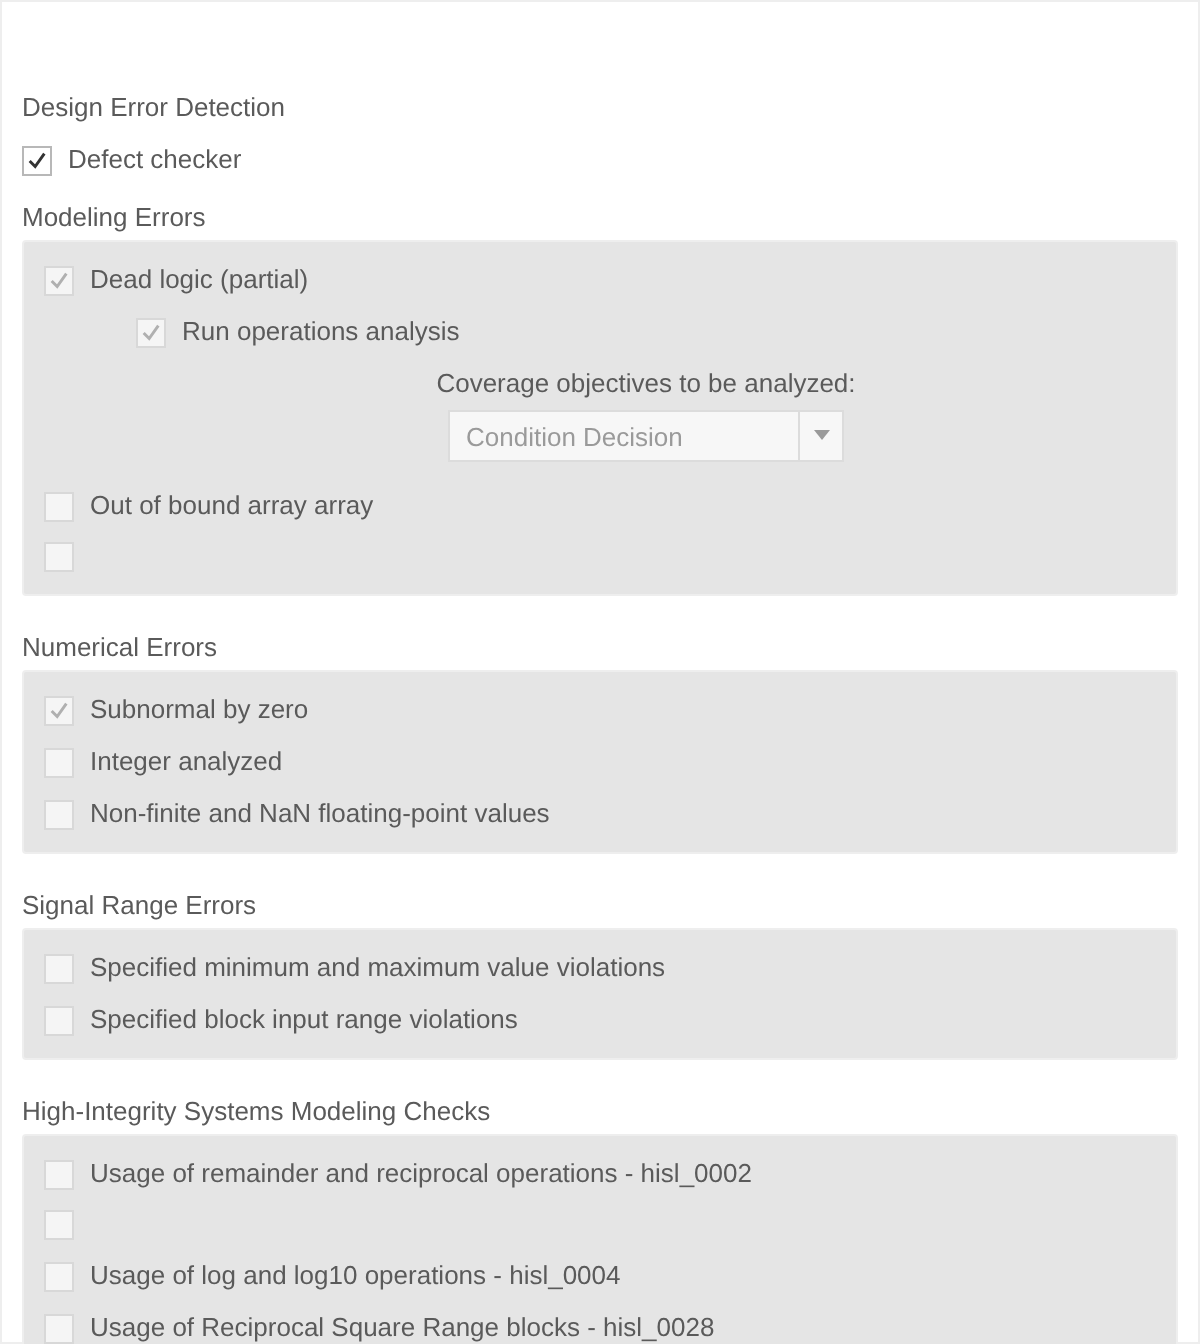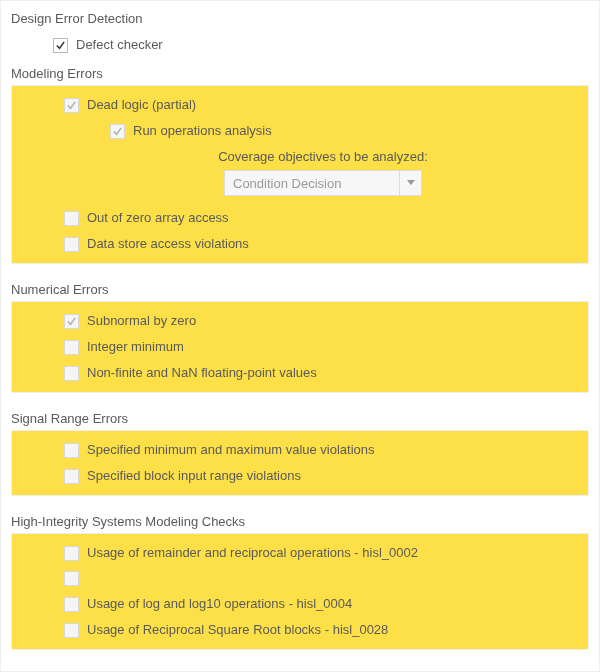--- a/index.html
+++ b/index.html
@@ -17,34 +17,34 @@
     border: 1px solid #eee;
     background: #fff;
   }
   .section-title {
     padding: 8px 24px 4px 10px;
     color: #5a5a5a;
     font-size: 13px;
   }
   .top-title {
     padding: 10px 18px 6px 10px;
+    margin-top: 35px;
   }
   .group {
     margin: 0 10px 10px 10px;
     border: 1px solid #eee;
     border-radius: 2px;
-    background: #fde047;
+    background: #e5e5e5;
     padding: 6px 0 6px 0;
   }
   .row {
     display: flex;
     align-items: flex-end;
     padding: 5px 10px;
     gap: 8px;
-    margin-left: 42px;
   }
   .row.indent-1 { padding-left: 10px; }
   .row.indent-2 { padding-left: 56px; }
   .cb {
     width: 15px; height: 15px;
     border: 1px solid #b8b8b8;
     background: #fff;
     display: inline-flex;
     align-items: center;
     justify-content: center;
@@ -147,42 +147,41 @@
               <polygon points="0,0 8,0 4,5" fill="#9a9a9a"></polygon>
             </svg>
         </div>
       </div>
     </div>
 
     <div class="spacer"></div>
 
     <div class="row indent-1">
       <span class="cb disabled"></span>
-      <span class="lbl">Out of zero array access</span>
-    </div>
-
-    <div class="row indent-1">
-      <span class="cb disabled"></span>
-      <span class="lbl">Data store access violations</span>
+      <span class="lbl">Out of bound array array</span>
+    </div>
+
+    <div class="row indent-1">
+      <span class="cb disabled"></span>
     </div>
   </div>
 
   <div class="section-title">Numerical Errors</div>
   <div class="group">
     <div class="row indent-1">
       <span class="cb disabled">
         <svg viewBox="0 0 12 12">
             <polyline class="tick-disabled" points="2,6 5,9 10,2" fill="none" stroke-width="1.6"></polyline>
           </svg>
       </span>
       <span class="lbl">Subnormal by zero</span>
     </div>
     <div class="row indent-1">
       <span class="cb disabled"></span>
-      <span class="lbl">Integer minimum</span>
+      <span class="lbl">Integer analyzed</span>
     </div>
     <div class="row indent-1">
       <span class="cb disabled"></span>
       <span class="lbl">Non-finite and NaN floating-point values</span>
     </div>
   </div>
 
   <div class="section-title">Signal Range Errors</div>
   <div class="group">
     <div class="row indent-1">
@@ -203,17 +202,17 @@
     </div>
     <div class="row indent-1">
       <span class="cb disabled"></span>
     </div>
     <div class="row indent-1">
       <span class="cb disabled"></span>
       <span class="lbl">Usage of log and log10 operations - hisl_0004</span>
     </div>
     <div class="row indent-1">
       <span class="cb disabled"></span>
-      <span class="lbl">Usage of Reciprocal Square Root blocks - hisl_0028</span>
+      <span class="lbl">Usage of Reciprocal Square Range blocks - hisl_0028</span>
     </div>
   </div>
 
 </div>
 
 </body></html>

